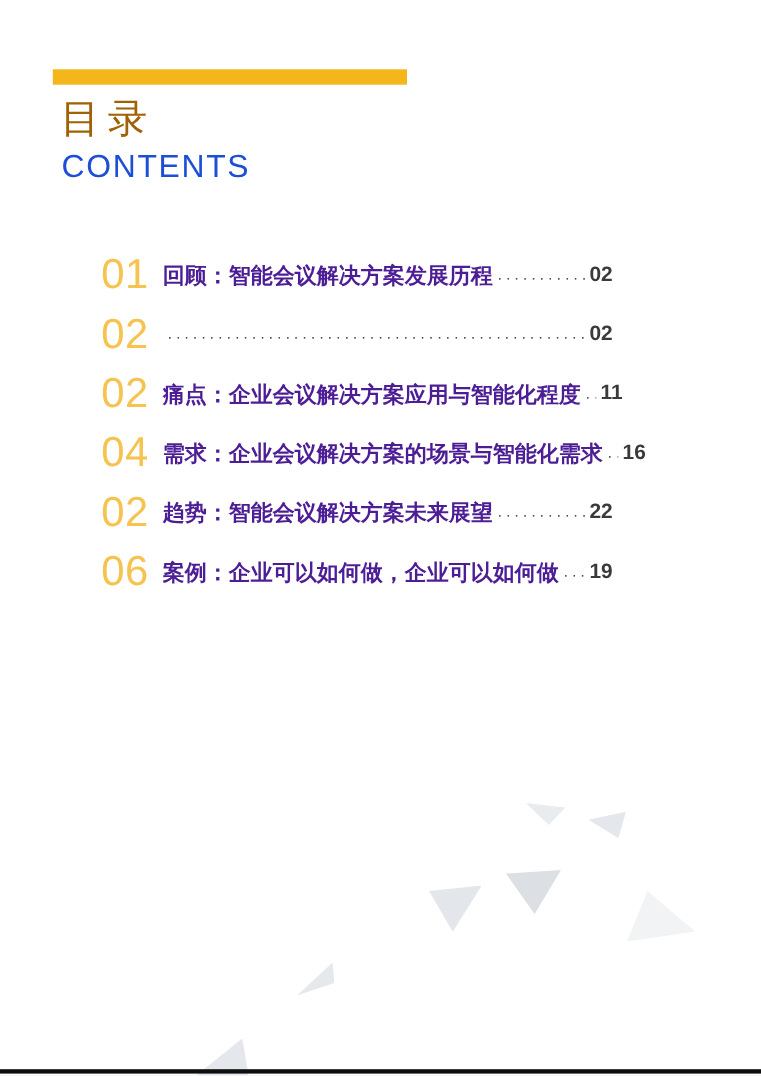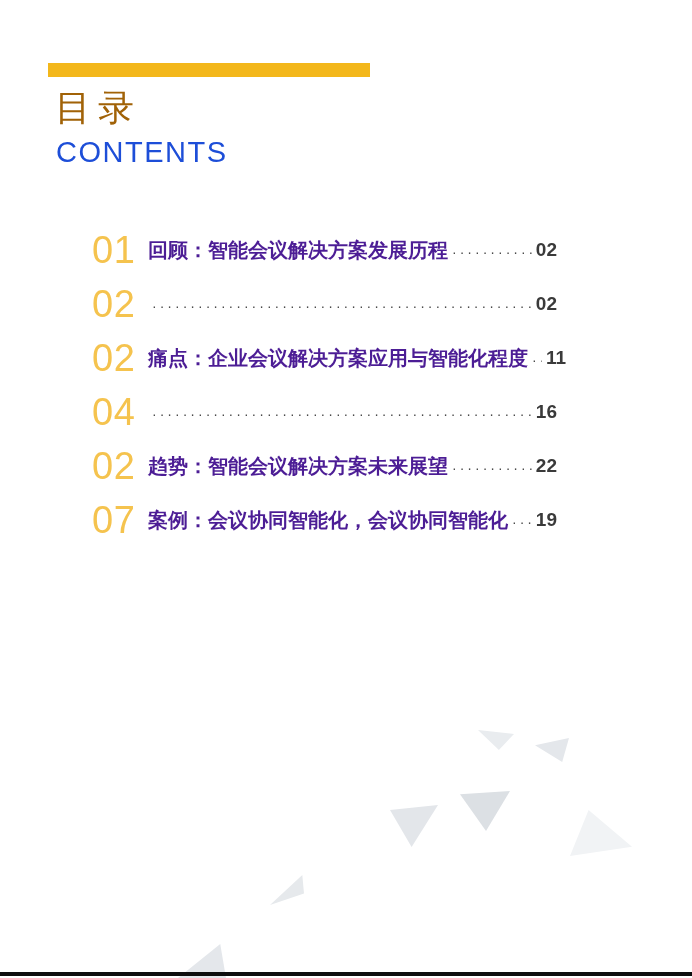--- a/index.html
+++ b/index.html
@@ -116,34 +116,35 @@
 
     <div class="toc-row">
       <span class="toc-num">02</span>
       <span class="toc-label">痛点：企业会议解决方案应用与智能化程度</span>
       <span class="toc-leader">················································································</span>
       <span class="toc-page">11</span>
     </div>
 
     <div class="toc-row">
       <span class="toc-num">04</span>
+      <span class="toc-label">需求：企业会议解决方案的场景与智能化需求</span>
       <span class="toc-leader">················································································</span>
       <span class="toc-page">16</span>
     </div>
 
     <div class="toc-row">
       <span class="toc-num">02</span>
       <span class="toc-label">趋势：智能会议解决方案未来展望</span>
       <span class="toc-leader">················································································</span>
       <span class="toc-page">22</span>
     </div>
 
     <div class="toc-row">
-      <span class="toc-num">07</span>
-      <span class="toc-label">案例：会议协同智能化，会议协同智能化</span>
+      <span class="toc-num">06</span>
+      <span class="toc-label">案例：企业可以如何做，企业可以如何做</span>
       <span class="toc-leader">················································································</span>
       <span class="toc-page">19</span>
     </div>
 
   </div>
 
   <div class="tri tri-1"></div>
   <div class="tri tri-2"></div>
   <div class="tri tri-3"></div>
   <div class="tri tri-4"></div>

